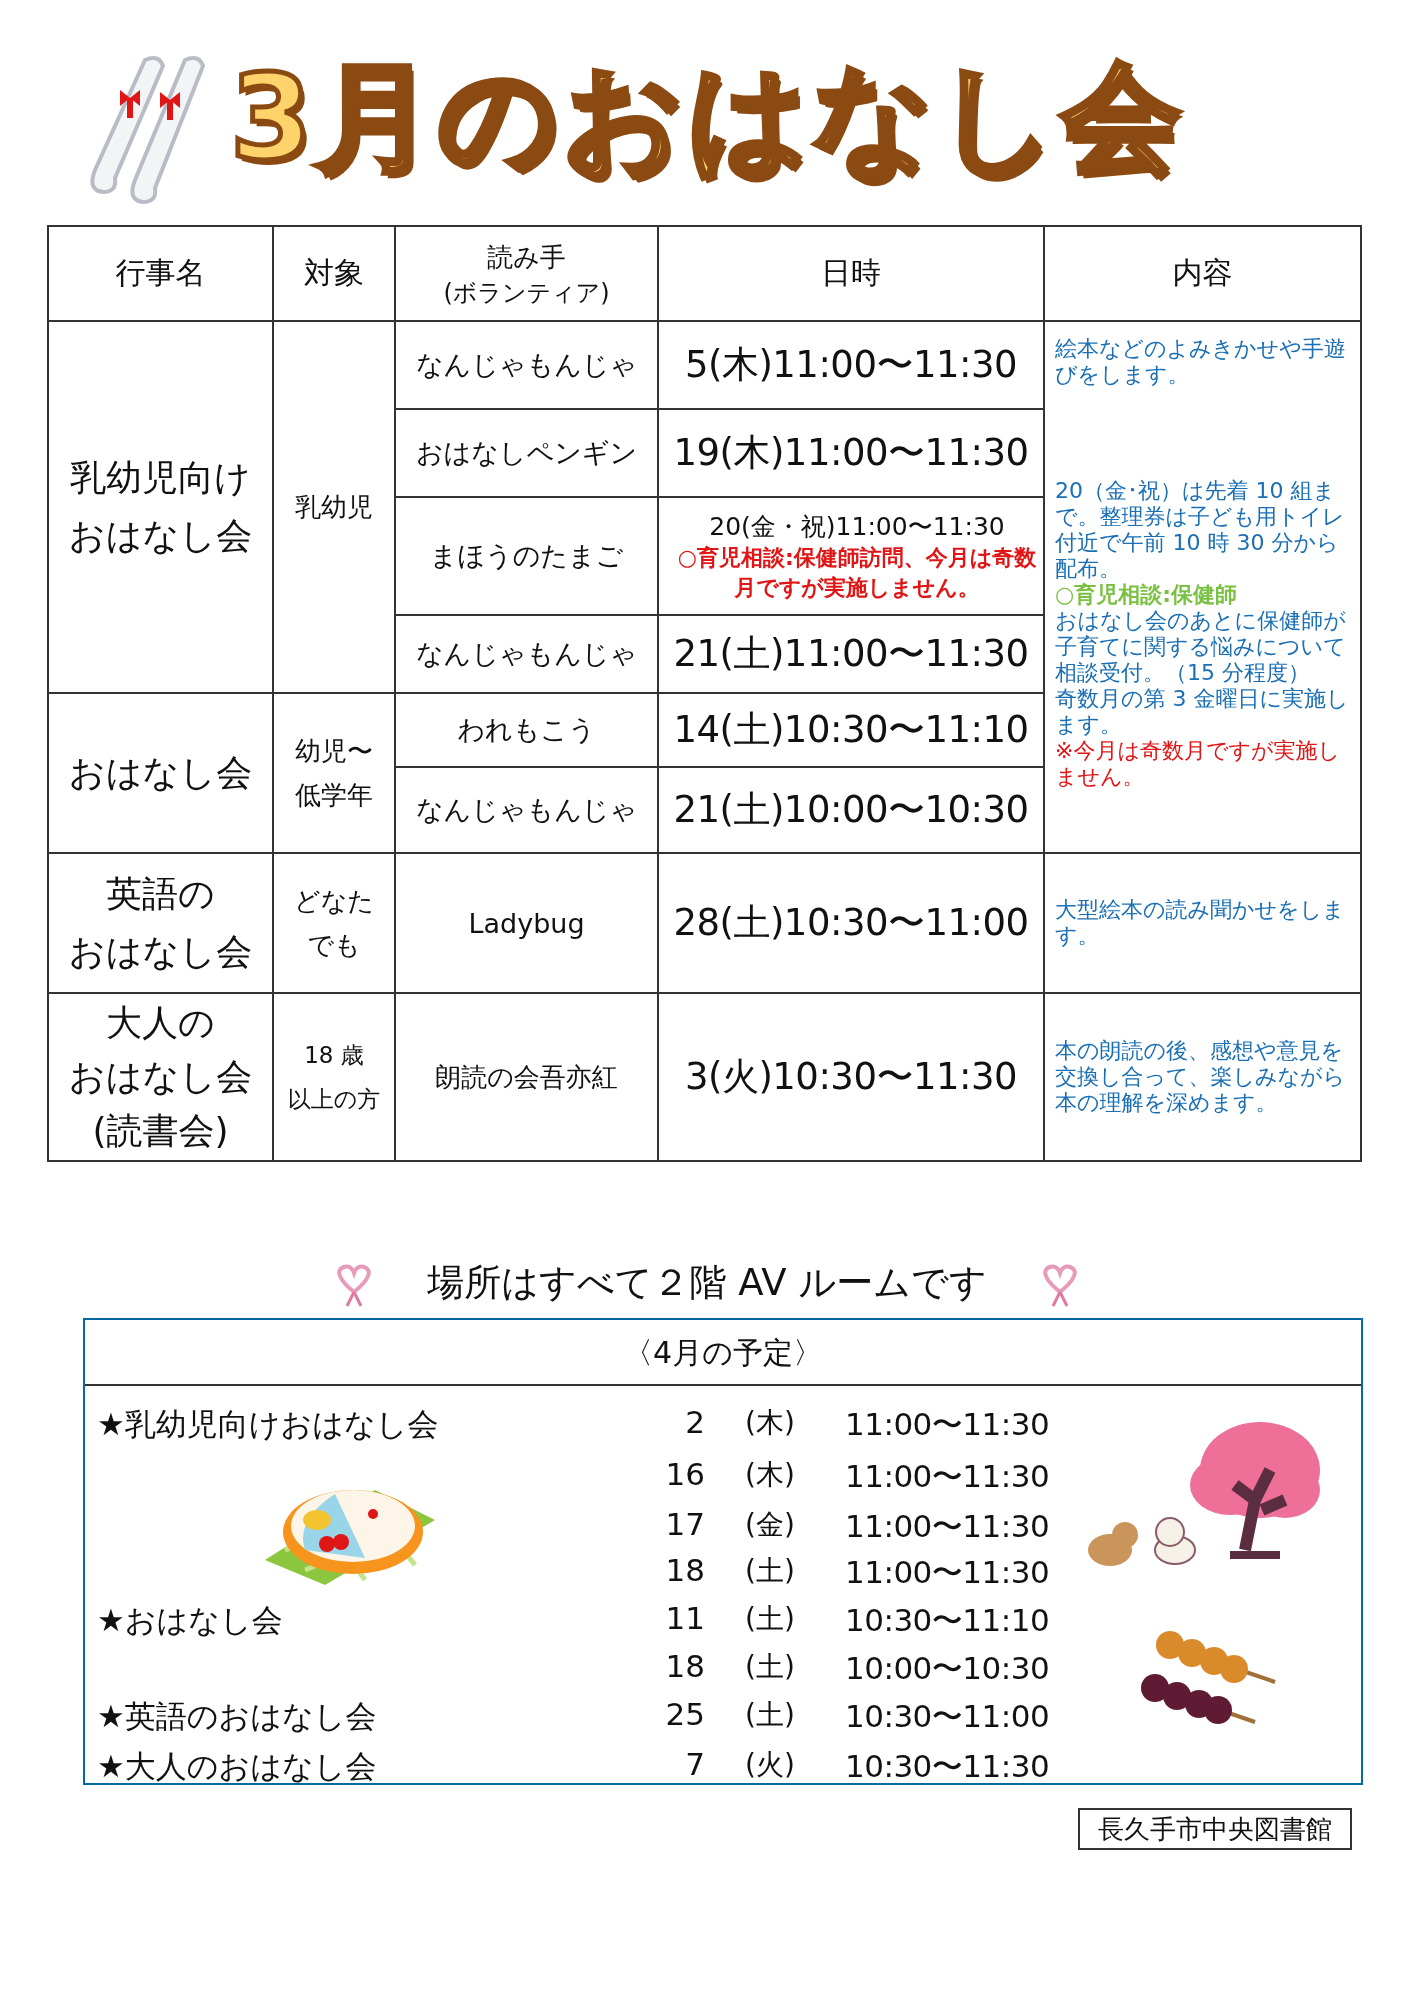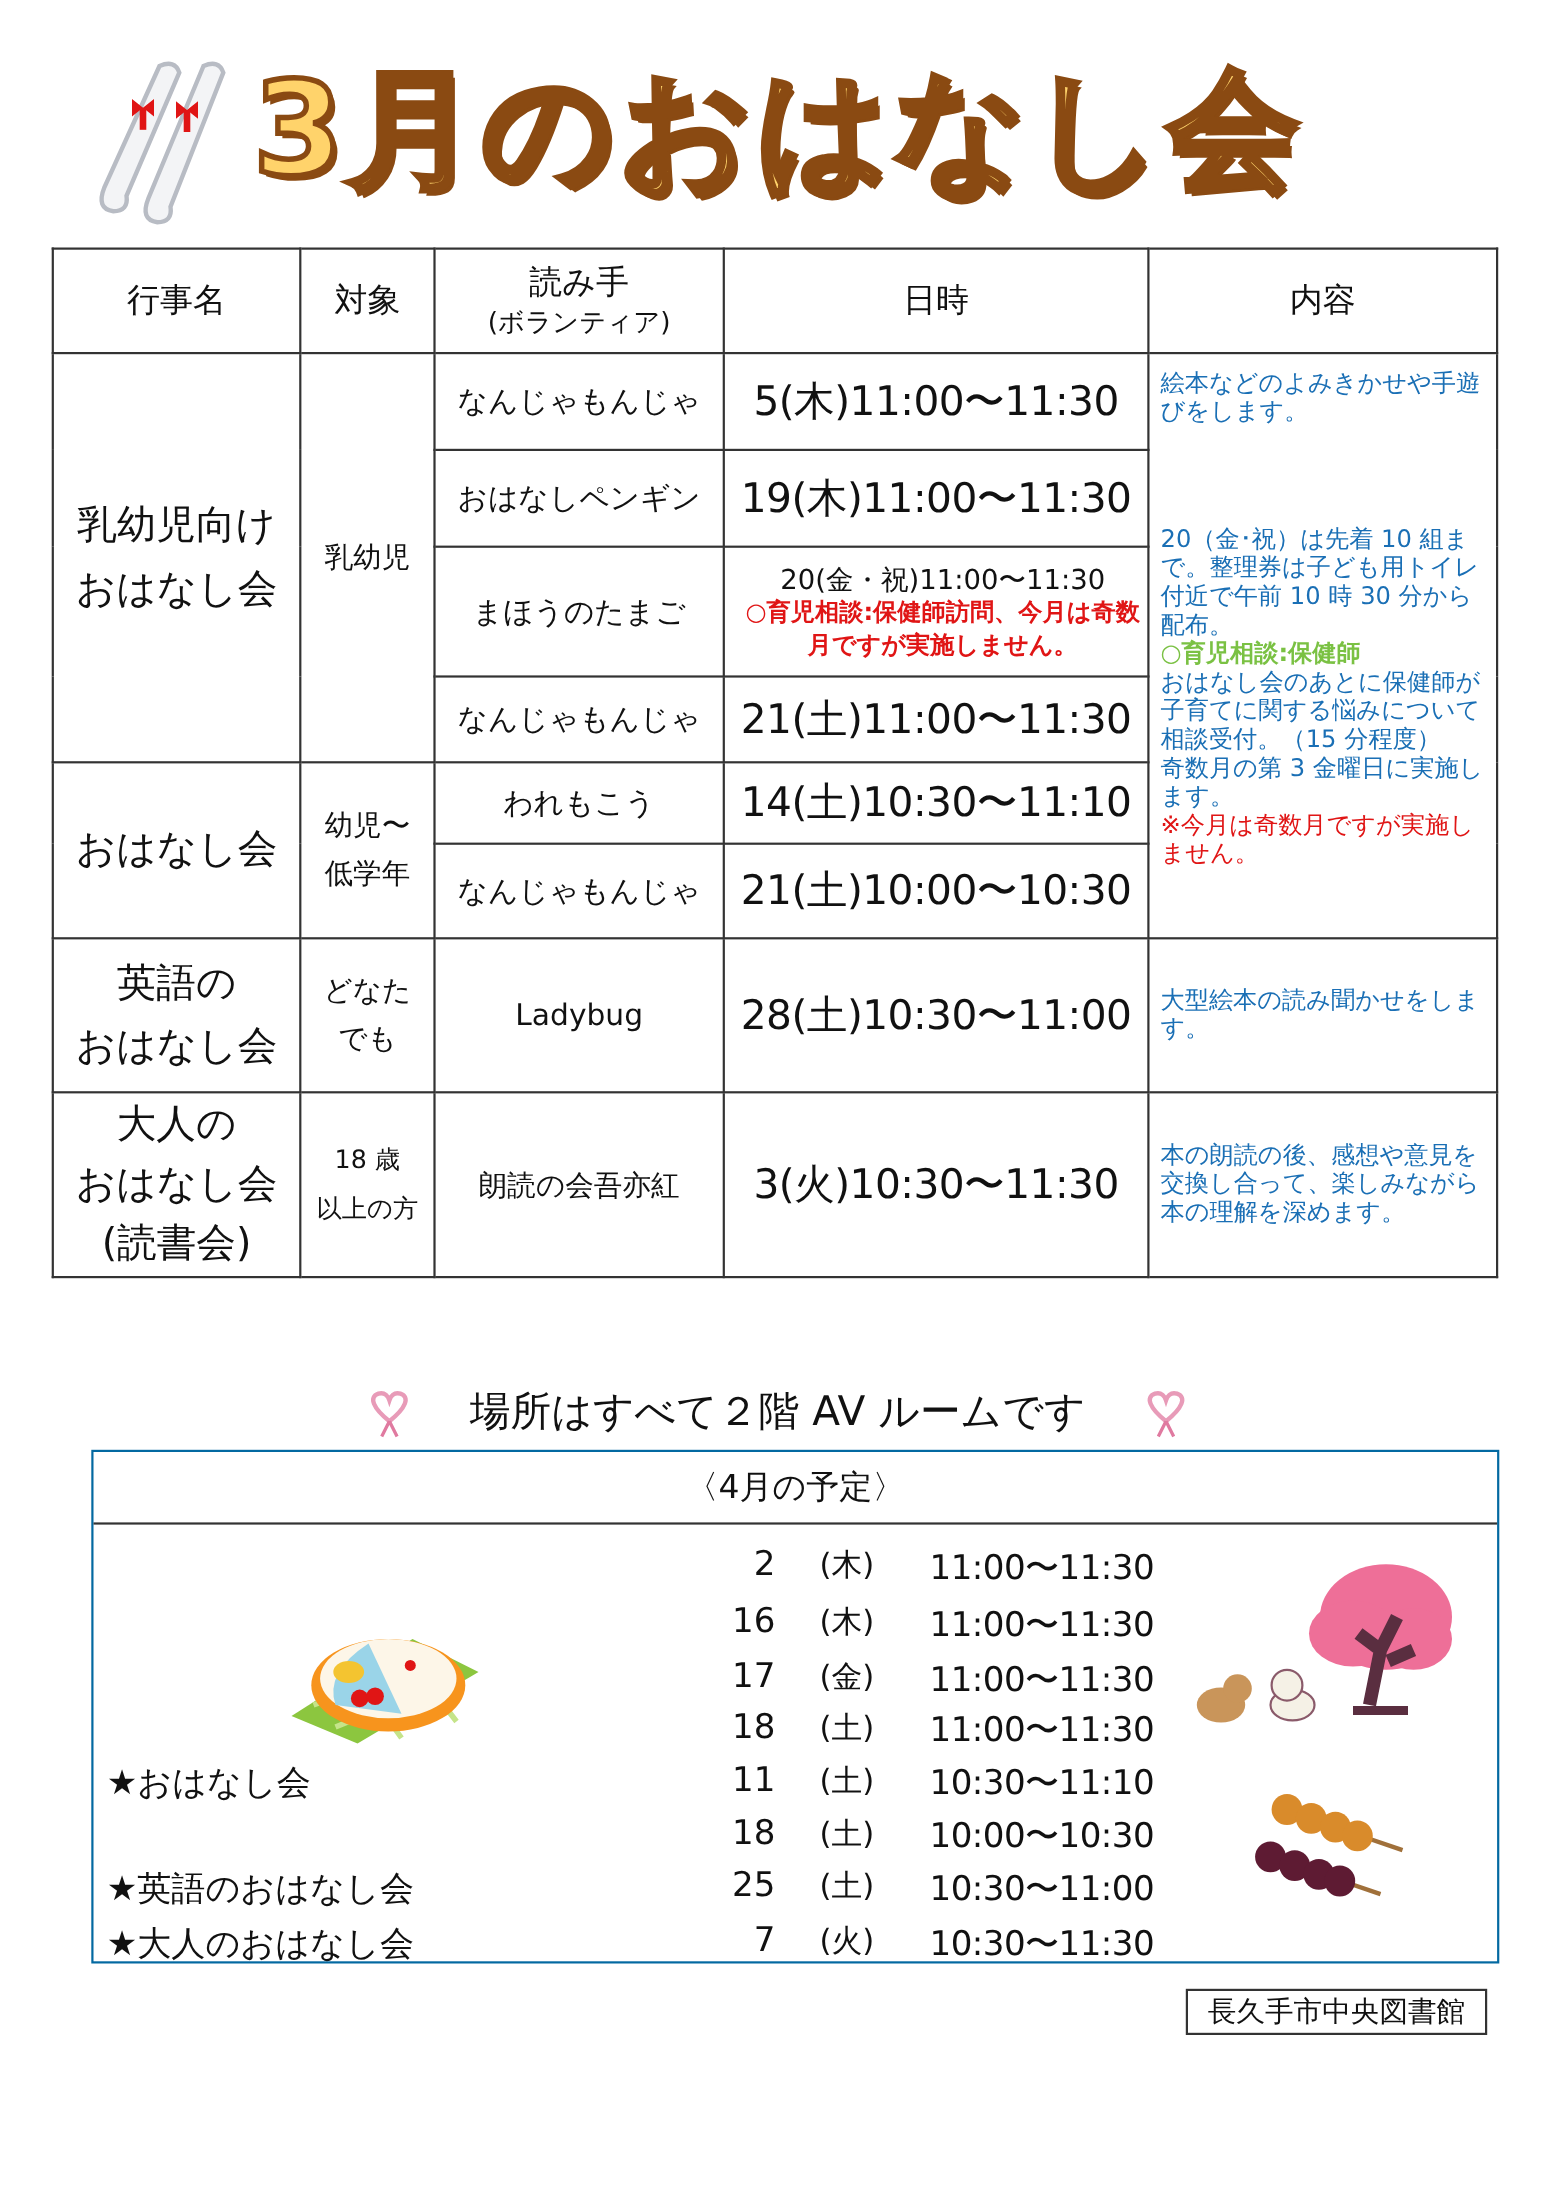--- a/index.html
+++ b/index.html
@@ -10,21 +10,21 @@
   .title-text { left:230px; top:42px; font-size:118px; font-weight:bold; color:#ffd36b;
                 letter-spacing:4px; line-height:150px;
                 -webkit-text-stroke:5px #8a4a12;
                 text-shadow:4px 5px 0 #8a4a12; font-family:"DejaVu Sans",sans-serif; }
 
   
   table.main { position:absolute; left:47px; top:225px; width:1313px; border-collapse:collapse; table-layout:fixed; }
   table.main td, table.main th { border:2px solid #333; padding:0; vertical-align:middle; text-align:center; }
   table.main th { font-weight:normal; font-size:30px; height:93px; }
   .th-small { font-size:24px; display:block; line-height:34px; }
-  .th-big { font-size:30px; display:block; line-height:38px; }
+  .th-big { font-size:26px; display:block; line-height:38px; }
   .event { font-size:36px; line-height:58px; }
   .target { font-size:26px; line-height:44px; }
   .reader { font-size:27px; }
   .dt { font-size:37px; letter-spacing:-0.5px;margin-top:38px; }
   .dt-small { font-size:25px; text-align:left; padding-left:12px !important; }
   .dt-small .note { color:#e01515; font-weight:bold; font-size:22px; line-height:30px; display:block; }
   .desc { color:#1a6fb5; font-size:22px; line-height:26px; text-align:left !important; vertical-align:top !important; padding:14px 10px 0 10px !important; }
   .green { color:#7ac143; font-weight:bold; display:block; }
   .red { color:#e01515; display:block; }
   .block { display:block; }
@@ -179,20 +179,21 @@
         <path d="M23 30 C8 18 4 8 13 5 C19 3 22 8 23 11 C24 8 27 3 33 5 C42 8 38 18 23 30 Z" fill="none" stroke="#e89bb8" stroke-width="4"></path>
         <path d="M23 30 L16 44 M23 30 L30 44" stroke="#e07aa0" stroke-width="3"></path>
       </svg>
   </span>
 </div>
 
 <div class="abs apr">
   <div class="apr-head">〈4月の予定〉</div>
 
   <div class="apr-row" style="top:84px">
+    <span class="nm">★乳幼児向けおはなし会</span>
     <span class="dd">2</span>
     <span class="dw">(木)</span>
     <span class="tm">11:00〜11:30</span>
   </div>
   <div class="apr-row" style="top:136px">
     <span class="nm"></span>
     <span class="dd">16</span>
     <span class="dw">(木)</span>
     <span class="tm">11:00〜11:30</span>
   </div>

